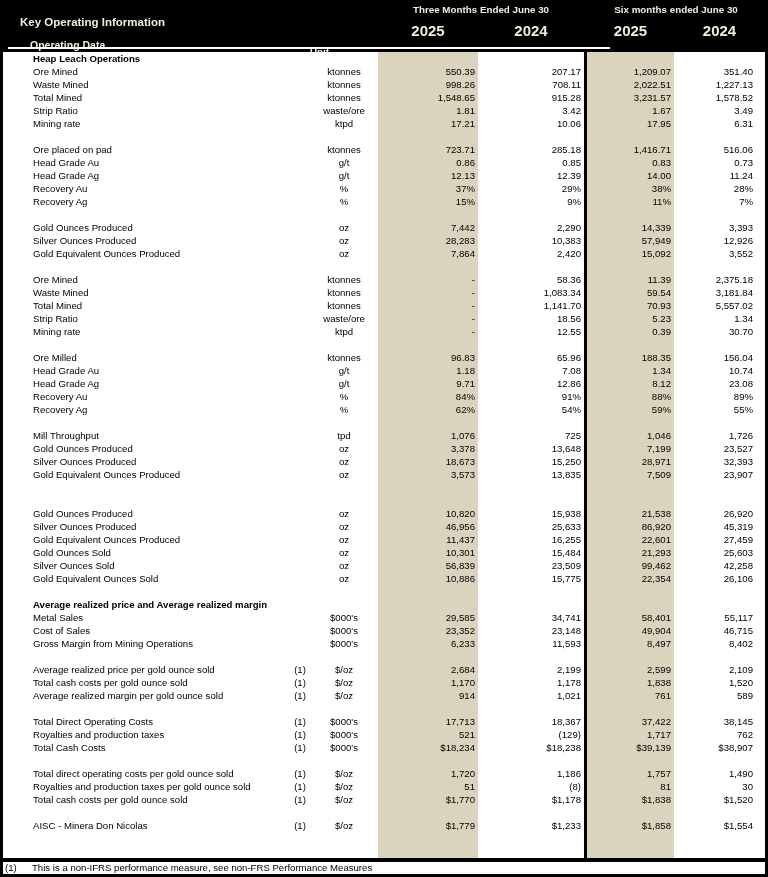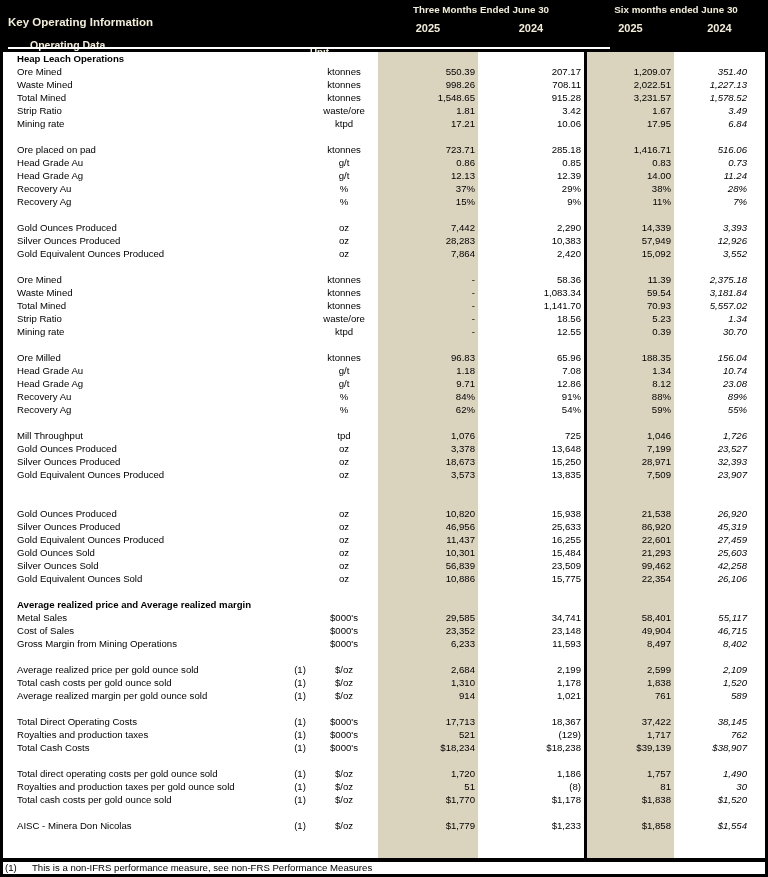--- a/index.html
+++ b/index.html
@@ -1,40 +1,40 @@
 <!DOCTYPE html>
 <html><head>
 <meta charset="utf-8">
 <style>
   html,body{margin:0;padding:0;background:#000;}
   .page{position:relative;width:768px;height:877px;background:#000;font-family:"Liberation Sans",sans-serif;color:#000;overflow:hidden;}
-  .hdr-title{position:absolute;left:8px;top:16px;color:#f2edd8;font-weight:bold;font-size:11.5px;white-space:nowrap;}
+  .hdr-title{position:absolute;left:20px;top:16px;color:#f2edd8;font-weight:bold;font-size:11.5px;white-space:nowrap;}
   .hdr-sub{position:absolute;left:30px;top:33px;color:#f2edd8;font-weight:bold;font-size:10.5px;white-space:nowrap;}
   .hdr-underline{position:absolute;left:8px;top:47px;width:602px;height:2px;background:#ffffff;}
   .hdr-group{position:absolute;top:4px;color:#f2edd8;font-weight:bold;font-size:9.8px;text-align:center;white-space:nowrap;}
   .g1{left:378px;width:206px;}
   .g2{left:584px;width:184px;}
-  .hdr-year{position:absolute;top:22px;color:#f2edd8;font-weight:bold;font-size:11px;text-align:center;}
+  .hdr-year{position:absolute;top:22px;color:#f2edd8;font-weight:bold;font-size:15px;text-align:center;}
   .y1{left:378px;width:100px;}
   .y2{left:478px;width:106px;}
   .y3{left:587px;width:87px;}
   .y4{left:674px;width:91px;}
   .hdr-unit{position:absolute;left:310px;top:22px;width:68px;text-align:left;color:#f2edd8;font-weight:bold;font-size:9.8px;margin-top:24px;}
   .tbody{position:absolute;left:3px;top:52px;width:762px;height:806px;background:#ffffff;}
   .band{position:absolute;top:0;height:100%;background:#dad3be;}
   .band1{left:375px;width:100px;}
   .band2{left:584px;width:87px;}
   .rows{position:relative;width:100%;height:100%;}
   .row{display:grid;grid-template-columns:287px 20px 68px 100px 106px 3px 87px 91px;height:13px;line-height:13px;font-size:9.6px;white-space:nowrap;}
   .row.section{font-weight:bold;}
-  .c-label{padding-left:14px;overflow:visible;}
+  .c-label{padding-left:30px;overflow:visible;}
   .c-note{text-align:center;}
   .c-unit{text-align:center;}
   .c-v{text-align:right;padding-right:3px;}
-  .c-v4{padding-right:18px;font-style:italic;}
+  .c-v4{padding-right:12px;}
   .vline{position:absolute;left:584px;top:52px;width:3px;height:822px;background:#000000;}
   .footnote{position:absolute;left:3px;top:862px;width:762px;height:12px;background:#ffffff;display:flex;font-size:9.6px;line-height:12px;}
   .fn-marker{width:27px;padding-left:2px;}
   .fn-text{white-space:nowrap;}
 </style>
 </head>
 <body>
 
 <div class="page">
 
@@ -104,21 +104,21 @@
           <div class="c-v c-v4">3.49</div>
         </div>
         <div class="row">
           <div class="c-label">Mining rate</div>
           <div class="c-note"></div>
           <div class="c-unit">ktpd</div>
           <div class="c-v">17.21</div>
           <div class="c-v">10.06</div>
           <div class="c-sp"></div>
           <div class="c-v">17.95</div>
-          <div class="c-v c-v4">6.84</div>
+          <div class="c-v c-v4">6.31</div>
         </div>
         <div class="row"></div>
         <div class="row">
           <div class="c-label">Ore placed on pad</div>
           <div class="c-note"></div>
           <div class="c-unit">ktonnes</div>
           <div class="c-v">723.71</div>
           <div class="c-v">285.18</div>
           <div class="c-sp"></div>
           <div class="c-v">1,416.71</div>
@@ -449,21 +449,21 @@
           <div class="c-v">2,684</div>
           <div class="c-v">2,199</div>
           <div class="c-sp"></div>
           <div class="c-v">2,599</div>
           <div class="c-v c-v4">2,109</div>
         </div>
         <div class="row">
           <div class="c-label">Total cash costs per gold ounce sold</div>
           <div class="c-note">(1)</div>
           <div class="c-unit">$/oz</div>
-          <div class="c-v">1,310</div>
+          <div class="c-v">1,170</div>
           <div class="c-v">1,178</div>
           <div class="c-sp"></div>
           <div class="c-v">1,838</div>
           <div class="c-v c-v4">1,520</div>
         </div>
         <div class="row">
           <div class="c-label">Average realized margin per gold ounce sold</div>
           <div class="c-note">(1)</div>
           <div class="c-unit">$/oz</div>
           <div class="c-v">914</div>

